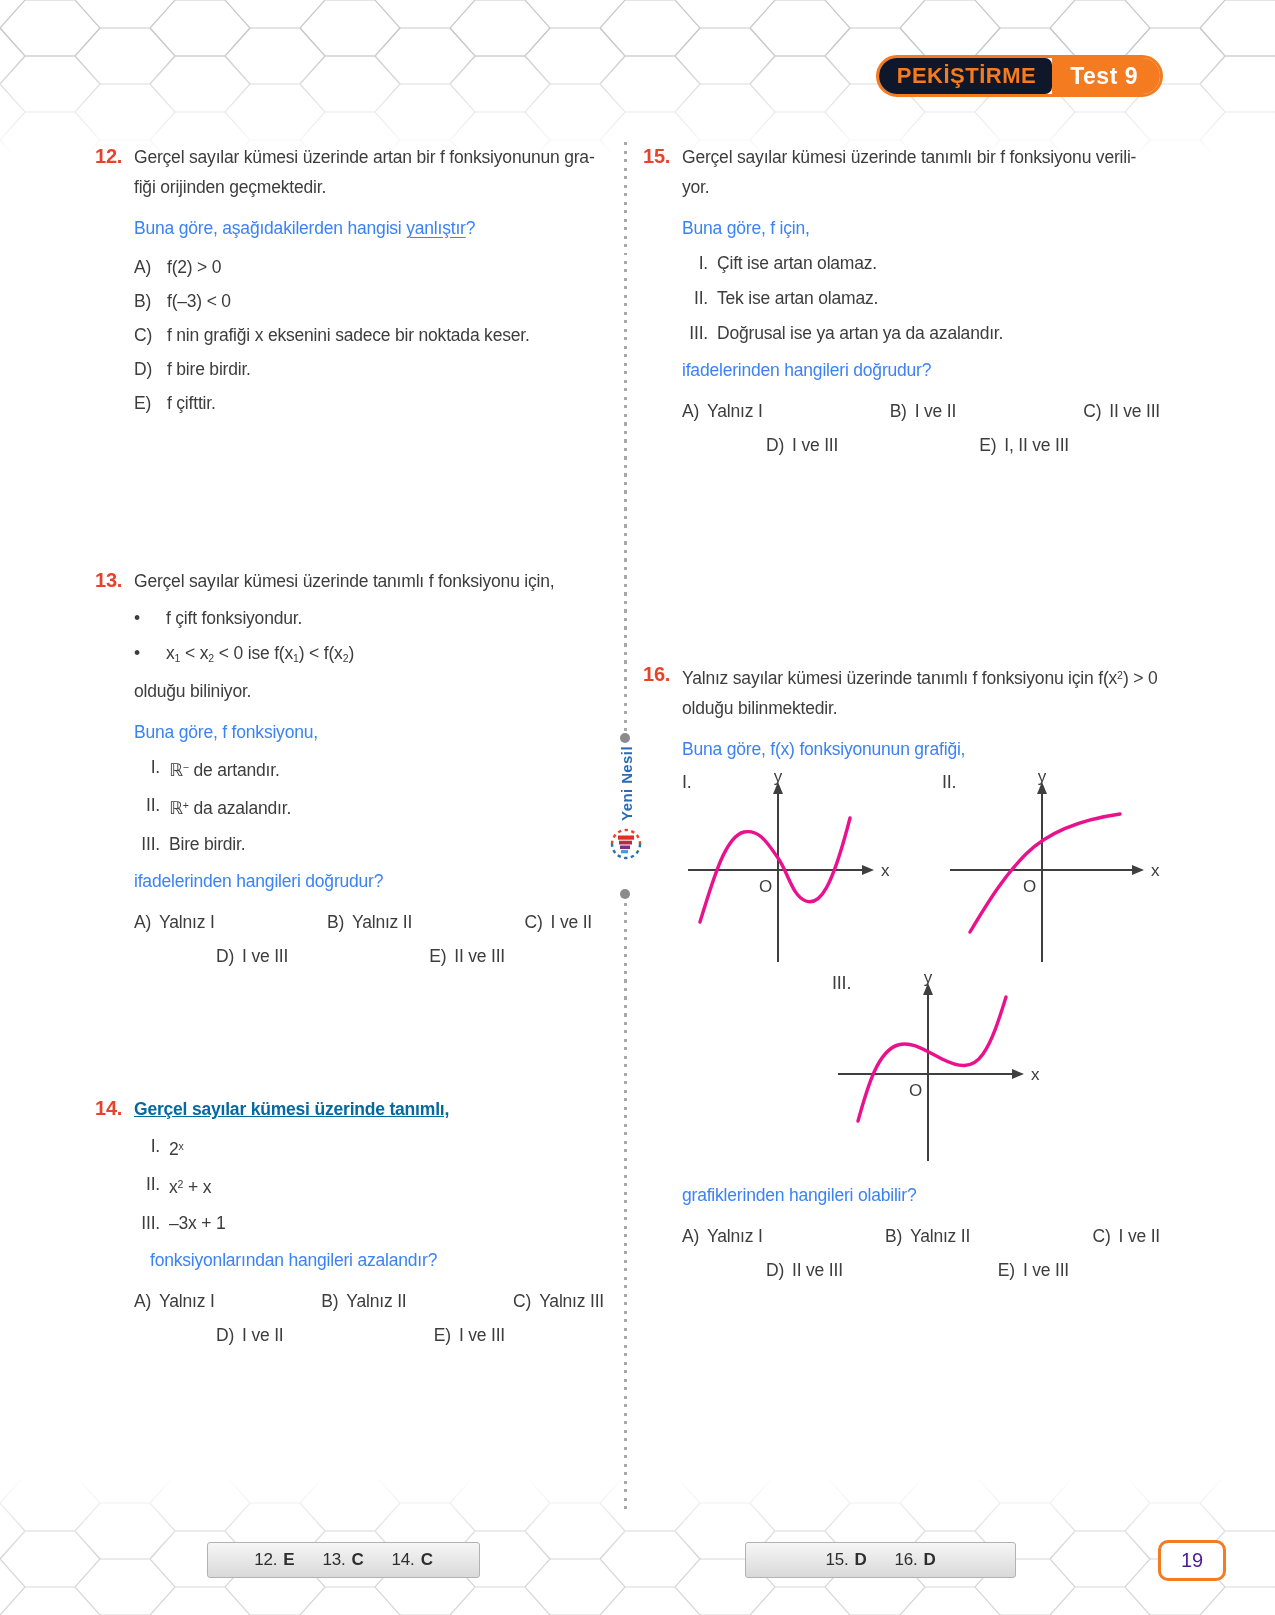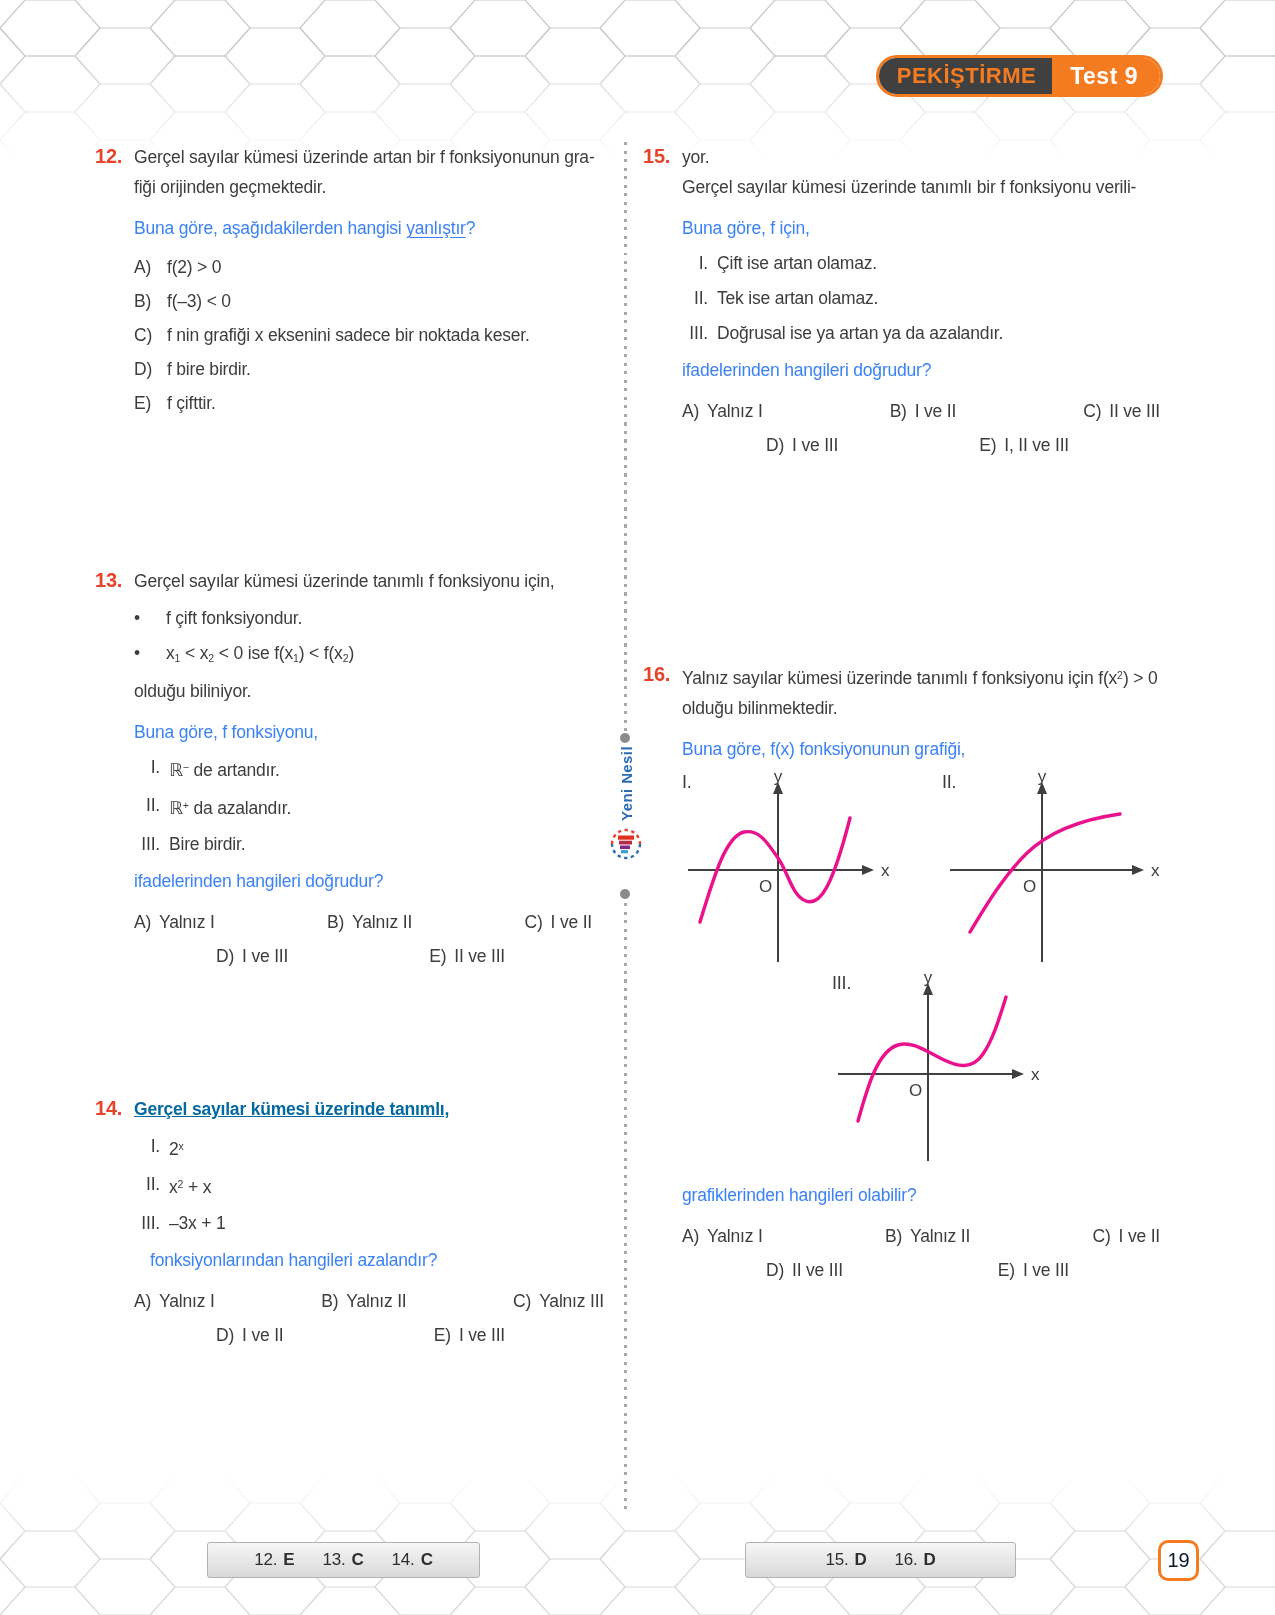--- a/index.html
+++ b/index.html
@@ -16,21 +16,22 @@
 
   
   .badge {
     position:absolute; top:55px; right:112px; height:42px; z-index:3;
     display:flex; align-items:stretch; border:3px solid #f47b20;
     border-radius:22px; overflow:hidden; background:#ffffff;
   }
   .badge-left {
     display:flex; align-items:center; padding:0 16px 0 18px;
     color:#f47b20; font-weight:700; font-size:22px; letter-spacing:0.5px;
-    background:#404040;
+    background:#0f172a;
+    border-radius:7px;
   }
   .badge-right {
     display:flex; align-items:center; padding:0 22px 0 18px;
     background:#f47b20; color:#ffffff; font-weight:700; font-size:23px;
     letter-spacing:0.5px;
   }
 
   
   .vdots { position:absolute; left:624px; width:3px; z-index:1;
     background:repeating-linear-gradient(to bottom,#a8a8a8 0 3px,transparent 3px 8.5px); }
@@ -84,24 +85,24 @@
 
   
   .keybar { position:absolute; top:1542px; height:36px; z-index:3;
     background:linear-gradient(#f6f6f6,#d9d9d9); border:1px solid #b2b2b2;
     border-radius:3px; display:flex; align-items:center; justify-content:center;
     gap:28px; font-size:17px; color:#2e2e2e; }
   .keybar-left { left:207px; width:273px; }
   .keybar-right { left:745px; width:271px; }
   .keypair { display:flex; gap:6px; }
   .keypair b { font-weight:700; }
-  .pagebox { position:absolute; left:1158px; top:1540px; width:41px; height:41px;
+  .pagebox { position:absolute; left:1158px; top:1540px; width:68px; height:41px;
     border:3px solid #f47b20; border-radius:10px; background:#ffffff; z-index:3;
     display:flex; align-items:center; justify-content:center;
-    font-size:20px; color:#0f172a; }
+    font-size:20px; color:#4c1d95; }
 </style>
 </head>
 <body>
 
 <div class="page">
 
   <svg class="hexband hex-top" width="1275" height="165" viewBox="0 0 1275 165">
     <defs>
       <pattern id="hx1" width="150" height="112" patternUnits="userSpaceOnUse">
         <g fill="none" stroke="#c9c9c9" stroke-width="1.2">
@@ -291,22 +292,22 @@
             <span class="oletter">E)</span>
             <span>I ve III</span>
           </span>
       </div>
     </div>
   </div>
 
   <div class="q" style="left:643px; top:142px; width:546px;">
     <div class="qnum">15.</div>
     <div class="qbody">
+      <div class="line">Gerçel sayılar kümesi üzerinde tanımlı bir f fonksiyonu verili-</div>
       <div class="line">yor.</div>
-      <div class="line">Gerçel sayılar kümesi üzerinde tanımlı bir f fonksiyonu verili-</div>
       <div class="prompt">Buna göre, f için,</div>
       <div class="roman-list">
         <div class="ritem">
             <span class="rnum">I.</span>
             <span>Çift ise artan olamaz.</span>
           </div>
         <div class="ritem">
             <span class="rnum">II.</span>
             <span>Tek ise artan olamaz.</span>
           </div>

